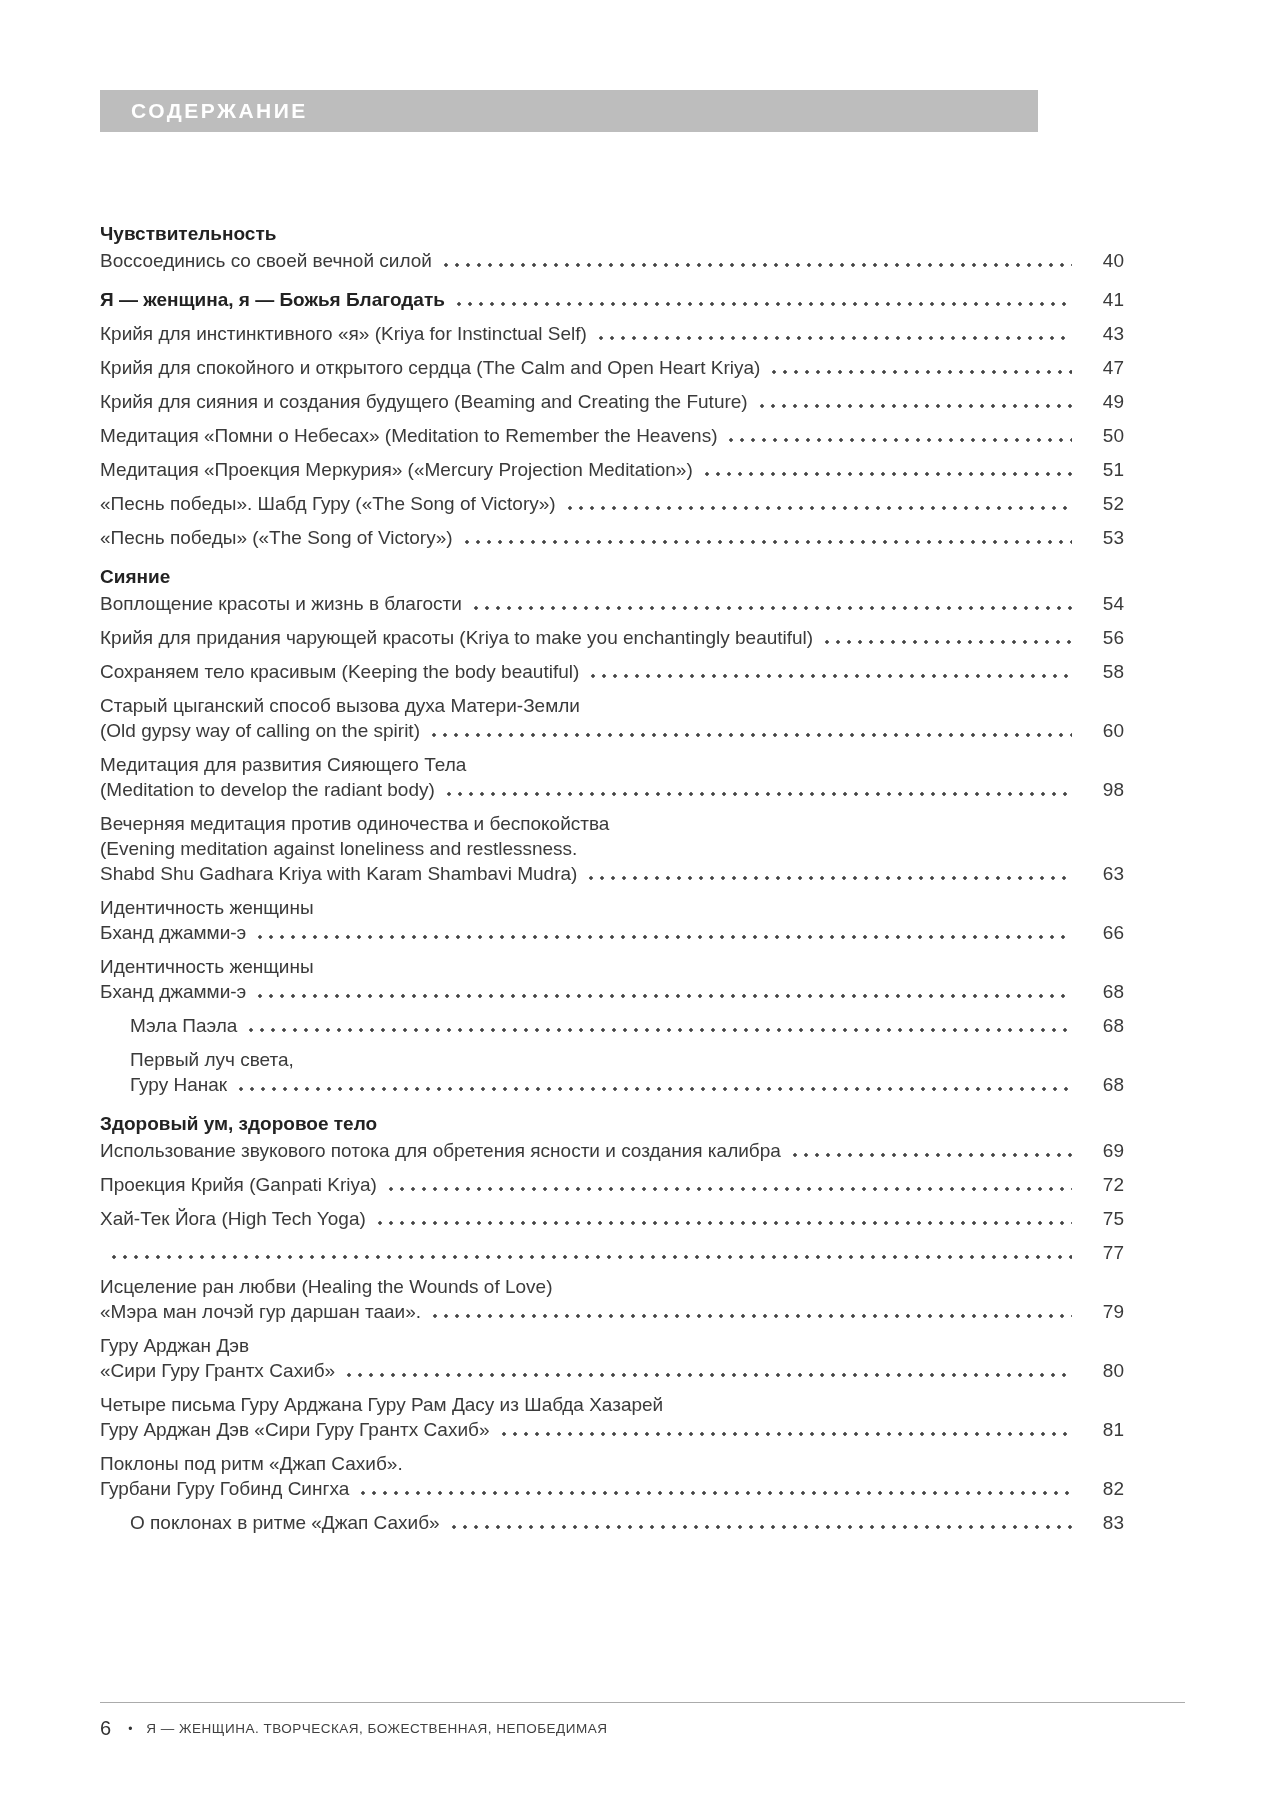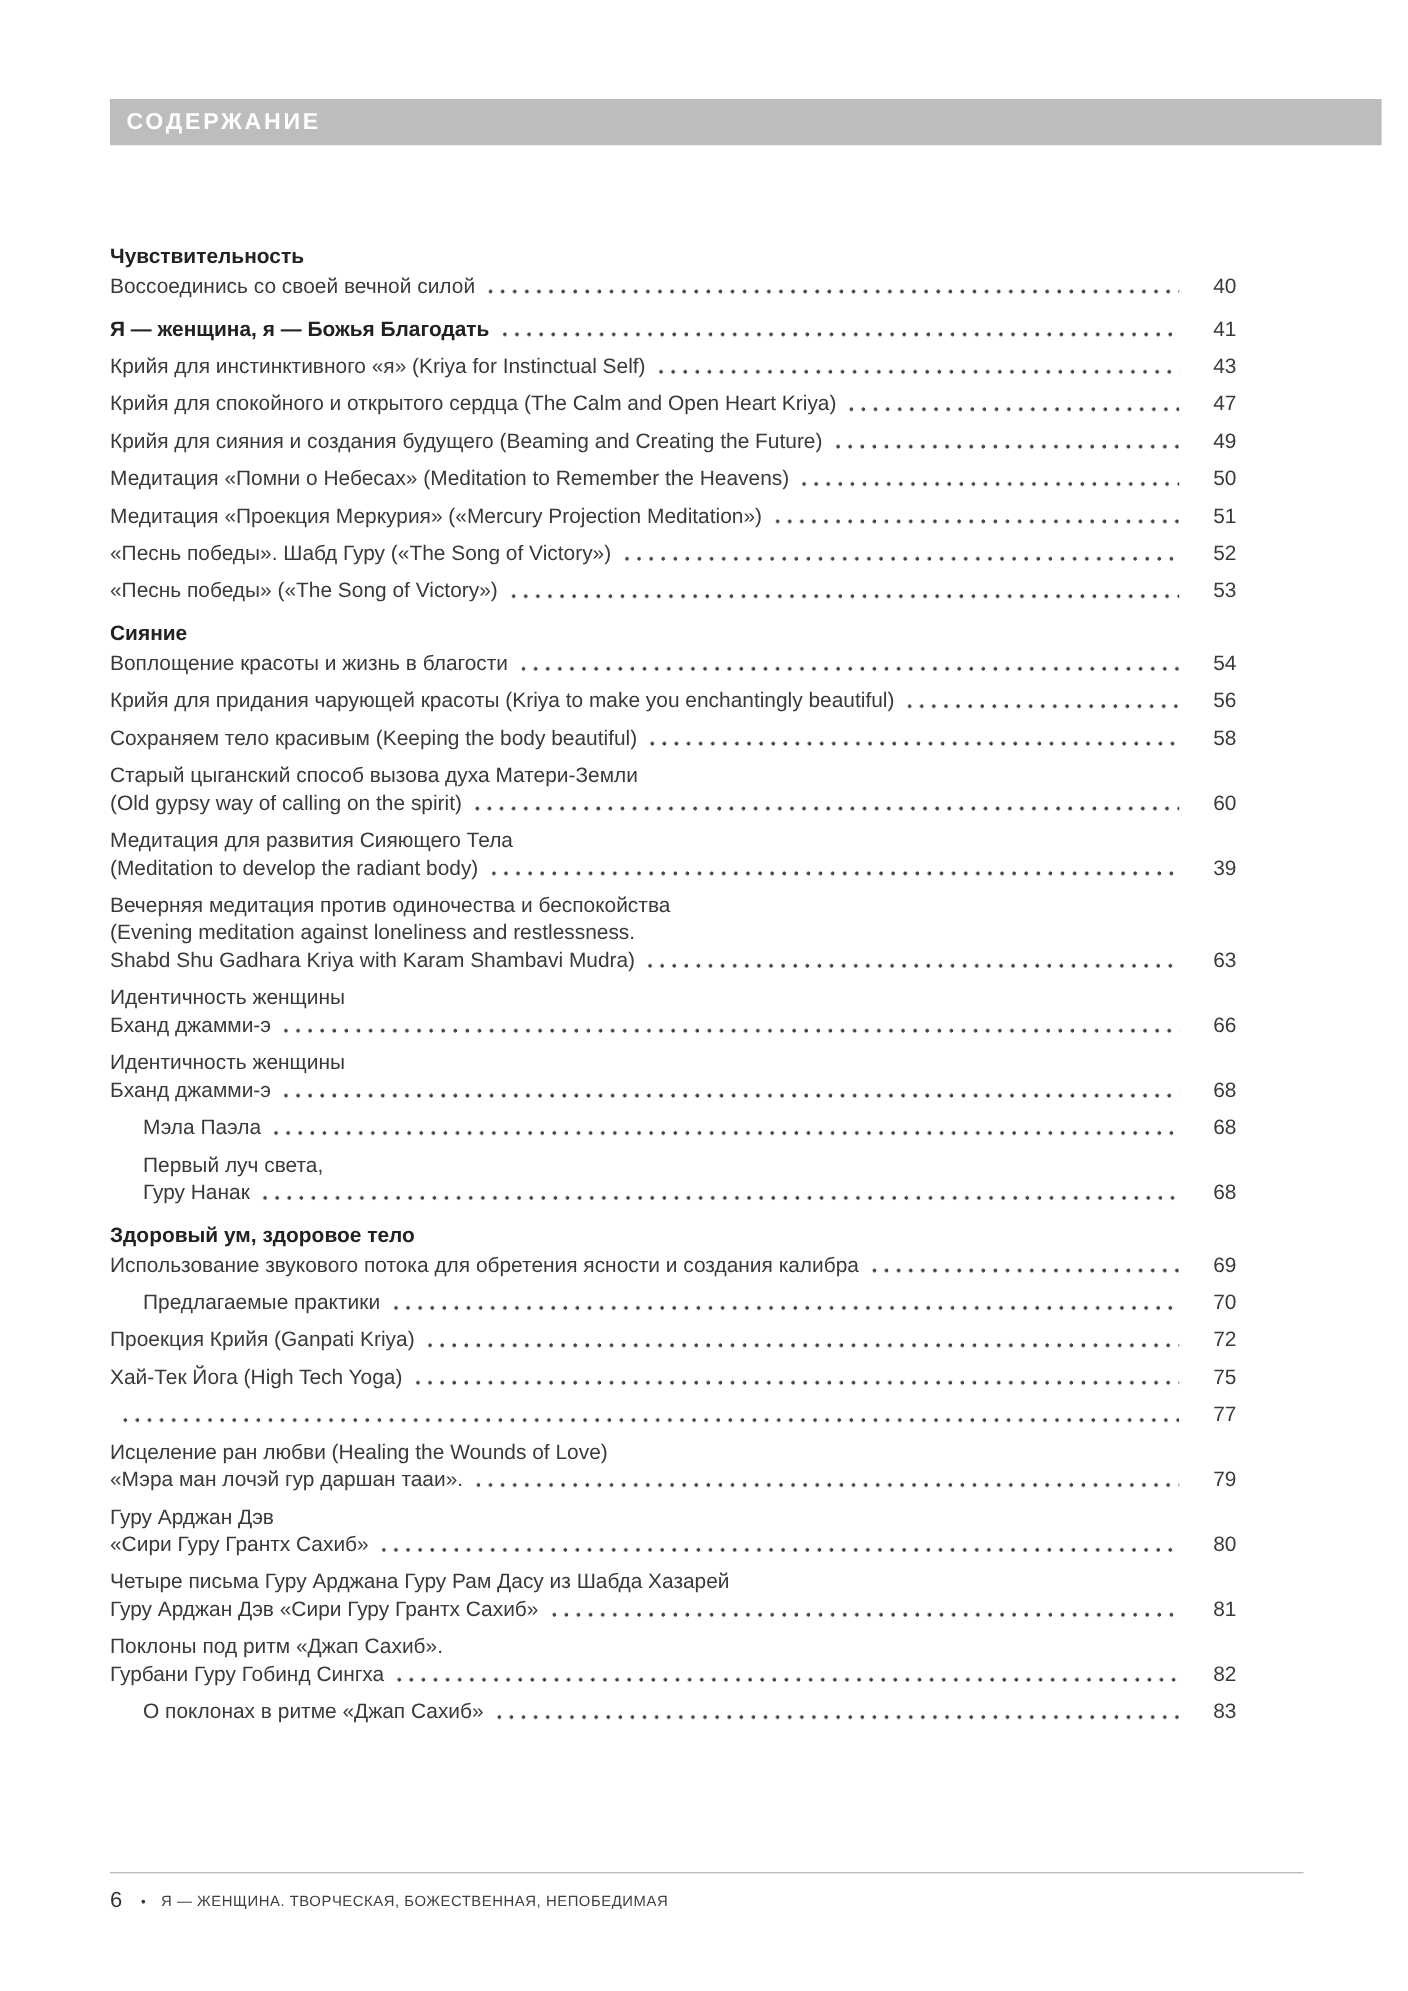--- a/index.html
+++ b/index.html
@@ -9,24 +9,24 @@
     position: relative;
     font-family: "Liberation Sans", "DejaVu Sans", sans-serif;
     color: var(--body-text, #3a3a3a);
     overflow: hidden;
   }
   .page { position: absolute; inset: 0; }
 
   
   .title-bar {
     position: absolute; left: 100px; top: 90px;
-    width: 1156px; height: 42px;
+    width: 938px; height: 42px;
     background: var(--bar-bg, #bdbdbd);
     display: flex; align-items: center;
-    padding-left: 15px;
+    padding-left: 31px;
   }
   .title-text {
     color: var(--title-text, #ffffff);
     font-weight: bold;
     font-size: 21px;
     letter-spacing: 2.5px;
   }
 
   
   .toc {
@@ -186,21 +186,21 @@
           <span class="page-num">60</span>
         </div>
       </div>
       <div class="toc-entry">
         <div class="toc-line">
           <span class="toc-text">Медитация для развития Сияющего Тела</span>
         </div>
         <div class="toc-line">
           <span class="toc-text">(Meditation to develop the radiant body)</span>
           <span class="leader"></span>
-          <span class="page-num">39</span>
+          <span class="page-num">98</span>
         </div>
       </div>
       <div class="toc-entry">
         <div class="toc-line">
           <span class="toc-text">Вечерняя медитация против одиночества и беспокойства</span>
         </div>
         <div class="toc-line">
           <span class="toc-text">(Evening meditation against loneliness and restlessness.</span>
         </div>
         <div class="toc-line">
@@ -249,27 +249,20 @@
       <div class="toc-entry heading">
         <div class="toc-line">
           <span class="toc-text">Здоровый ум, здоровое тело</span>
         </div>
       </div>
       <div class="toc-entry">
         <div class="toc-line">
           <span class="toc-text">Использование звукового потока для обретения ясности и создания калибра</span>
           <span class="leader"></span>
           <span class="page-num">69</span>
-        </div>
-      </div>
-      <div class="toc-entry indent">
-        <div class="toc-line">
-          <span class="toc-text">Предлагаемые практики</span>
-          <span class="leader"></span>
-          <span class="page-num">70</span>
         </div>
       </div>
       <div class="toc-entry">
         <div class="toc-line">
           <span class="toc-text">Проекция Крийя (Ganpati Kriya)</span>
           <span class="leader"></span>
           <span class="page-num">72</span>
         </div>
       </div>
       <div class="toc-entry">

